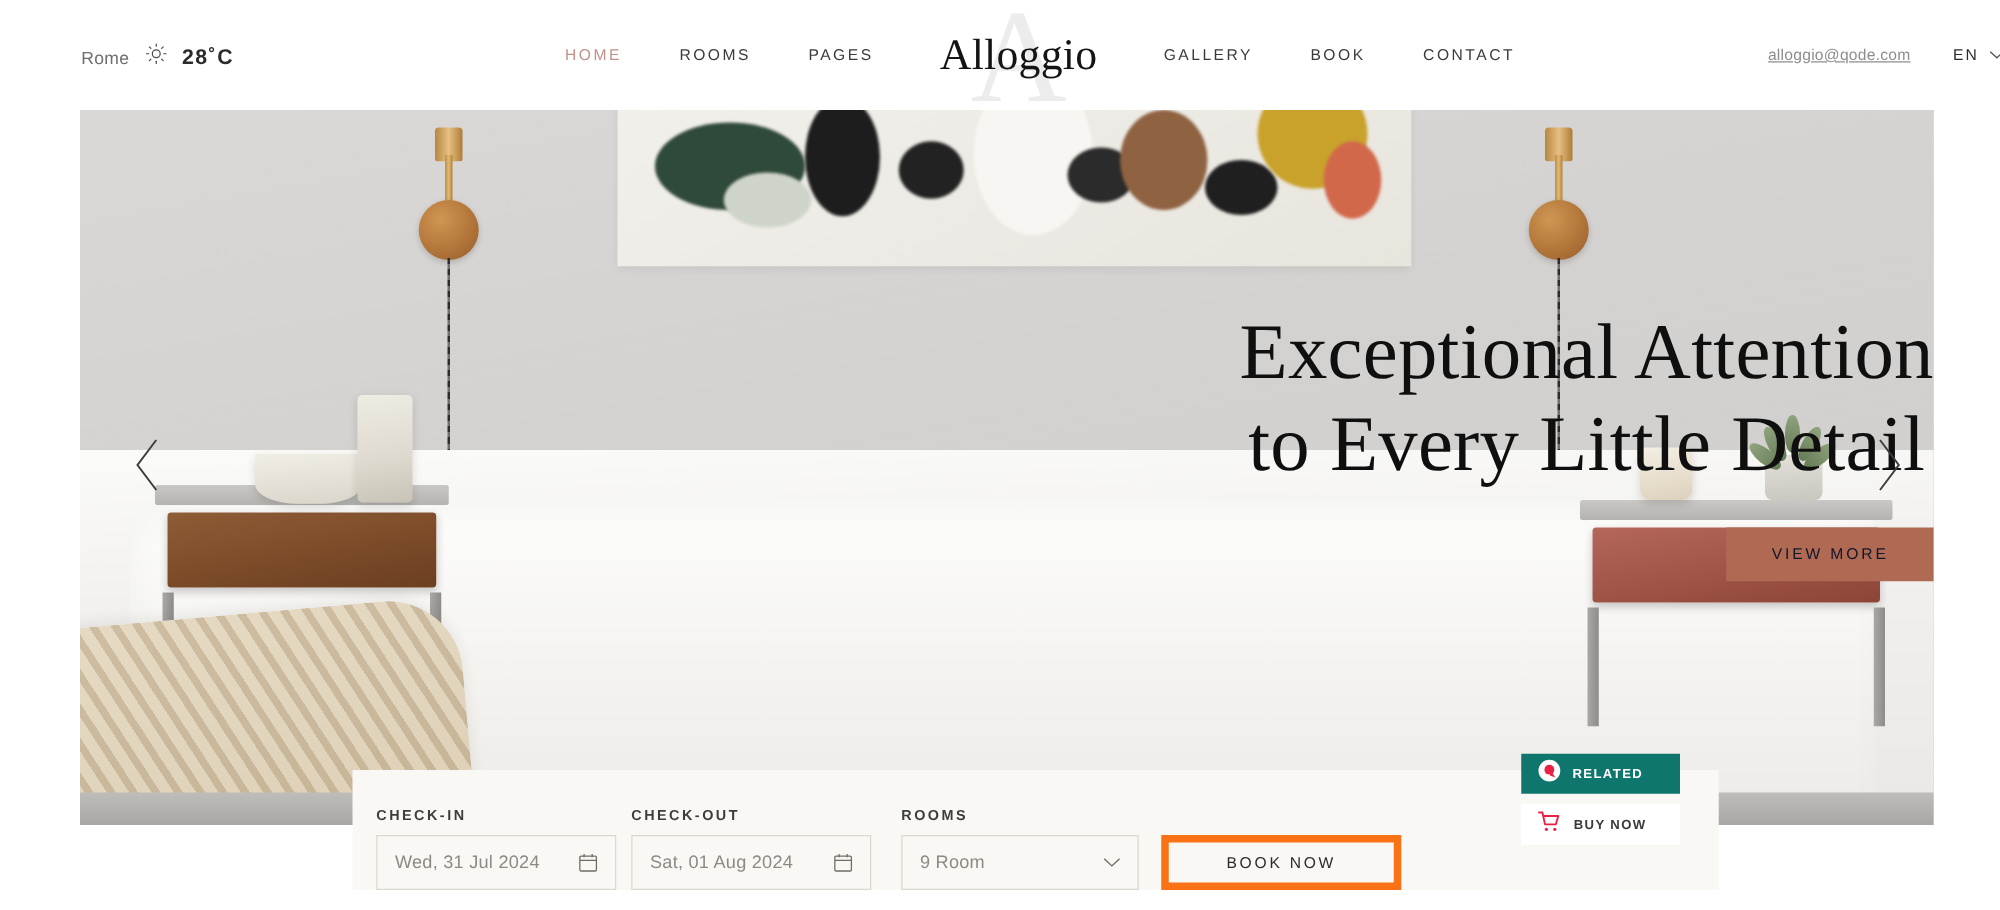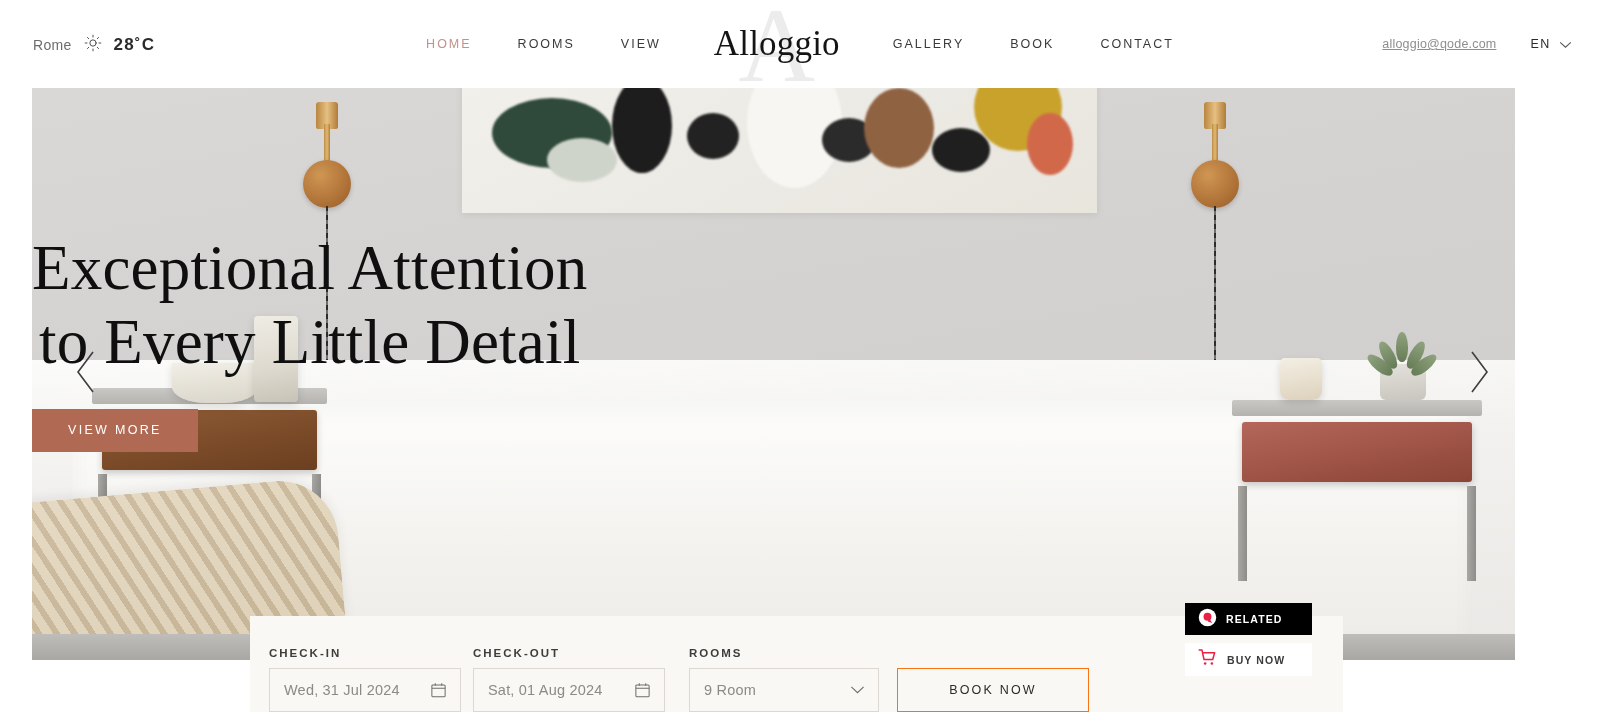--- a/index.html
+++ b/index.html
@@ -2,21 +2,21 @@
 <html><head>
 <meta charset="utf-8">
 <style>
   * { margin:0; padding:0; box-sizing:border-box; }
   html, body {
     width:1600px; height:728px;
     background:#ffffff;
     font-family:"Liberation Sans", sans-serif;
     overflow:hidden;
   }
-  .page { position:relative; width:1312px; height:728px; background:#fff; }
+  .page { position:relative; width:1312px; height:728px; background:#fff;margin-left:32px; }
 
   
   .header {
     position:absolute; top:0; left:0; width:1600px; height:88px;
     background:#ffffff; z-index:40;
   }
   .hdr-left {
     position:absolute; left:33px; top:34px;
     display:flex; align-items:center; gap:12px;
   }
@@ -200,32 +200,32 @@
     transform:rotate(-5deg);
     box-shadow:0 -3px 12px rgba(0,0,0,.07);
   }
   .floor {
     position:absolute; left:0; bottom:0; width:100%; height:26px;
     background:linear-gradient(180deg,#bfbdb9,#a9a7a3);
   }
 
   
   .hero-content {
-    position:absolute; left:0; top:4px; width:100%; height:100%;
-    display:flex; flex-direction:column; align-items:flex-start; justify-content:center;
+    position:absolute; left:0; top:17px; width:100%; height:100%;
+    display:flex; flex-direction:column; align-items:flex-end; justify-content:center;
     z-index:10; padding-bottom:72px;
   }
   .hero-title {
     font-family:"Liberation Serif", serif;
     font-size:63px; line-height:1.16; color:#0f0f0f;
     text-align:center; font-weight:400; letter-spacing:.2px;
   }
   .hero-btn {
     margin-top:30px;
-    background:#b06a54; color:#ffffff;
+    background:#b06a54; color:#0f172a;
     border:none; cursor:pointer;
     padding:0 36px; height:43px; line-height:43px;
     font-size:12.5px; letter-spacing:2.3px;
     font-family:"Liberation Sans", sans-serif;
   }
   .hero-arrow {
     position:absolute; top:50%; transform:translateY(-50%);
     width:52px; height:52px; z-index:15; cursor:pointer;
     display:flex; align-items:center; justify-content:center;
   }
@@ -257,29 +257,29 @@
     font-family:"Liberation Sans", sans-serif;
   }
   .bk-input .tail {
     position:absolute; right:13px; top:50%; transform:translateY(-50%);
     display:flex; align-items:center;
   }
   .bk-select { width:190px; }
   .bk-book {
     margin-left:6px; margin-top:21px;
     width:192px; height:44px;
-    border:1px solid #f97316; background:transparent;
+    border:6px solid #f97316; background:transparent;
     color:#2b2b2b; font-size:12.5px; letter-spacing:2.2px;
     cursor:pointer; font-family:"Liberation Sans", sans-serif;
   }
 
   
   .qode-related {
     position:absolute; right:0; top:603px; width:127px; height:32px;
-    background:#000000; z-index:60;
+    background:#0f766e; z-index:60;
     display:flex; align-items:center; gap:9px; padding-left:13px;
   }
   .qode-related .lbl {
     color:#ffffff; font-size:10.5px; font-weight:700; letter-spacing:1.1px;
   }
   .qode-buy {
     position:absolute; right:0; top:643px; width:127px; height:33px;
     background:#ffffff; z-index:60;
     display:flex; align-items:center; gap:10px; padding-left:13px;
   }
@@ -309,21 +309,21 @@
           <line x1="17.7" y1="6.3" x2="19.4" y2="4.6"></line>
         </svg>
       </span>
       <span class="temp">28˚C</span>
     </div>
 
     <nav class="nav">
       <div class="nav-group">
         <a class="nav-link active" href="#">HOME</a>
         <a class="nav-link" href="#">ROOMS</a>
-        <a class="nav-link" href="#">VIEW</a>
+        <a class="nav-link" href="#">PAGES</a>
       </div>
 
       <div class="logo-wrap">
         <span class="logo-watermark">A</span>
         <span class="logo-text">Alloggio</span>
       </div>
 
       <div class="nav-group">
         <a class="nav-link" href="#">GALLERY</a>
         <a class="nav-link" href="#">BOOK</a>

